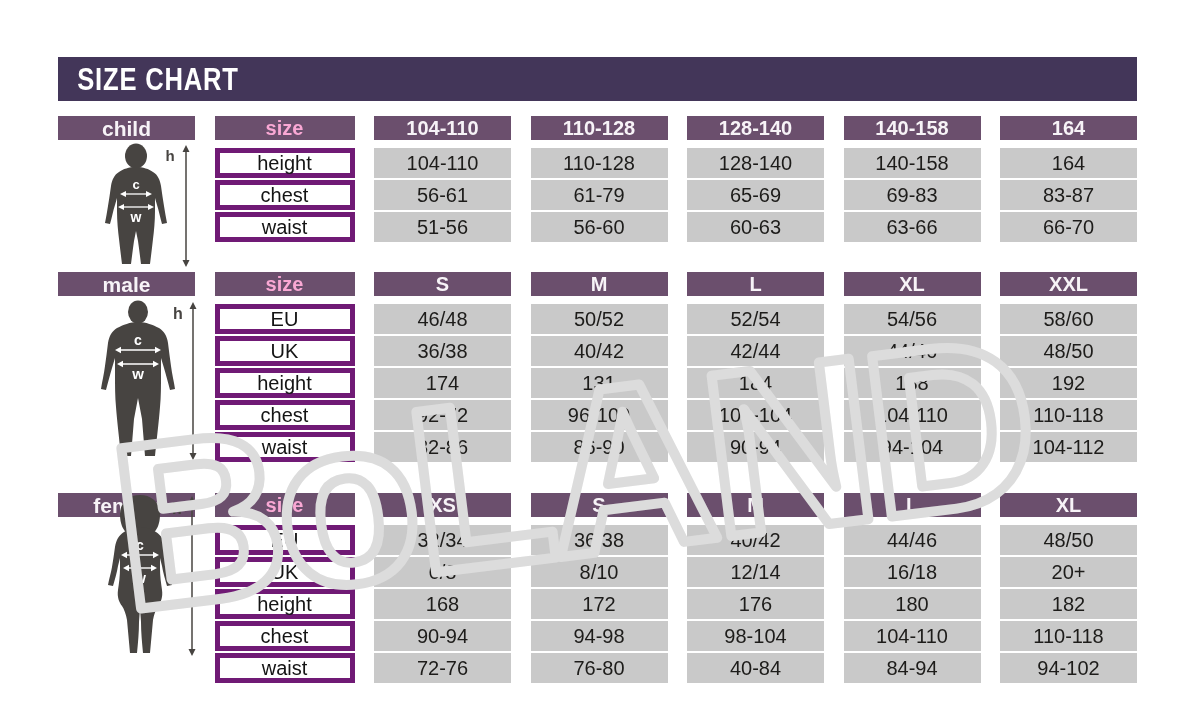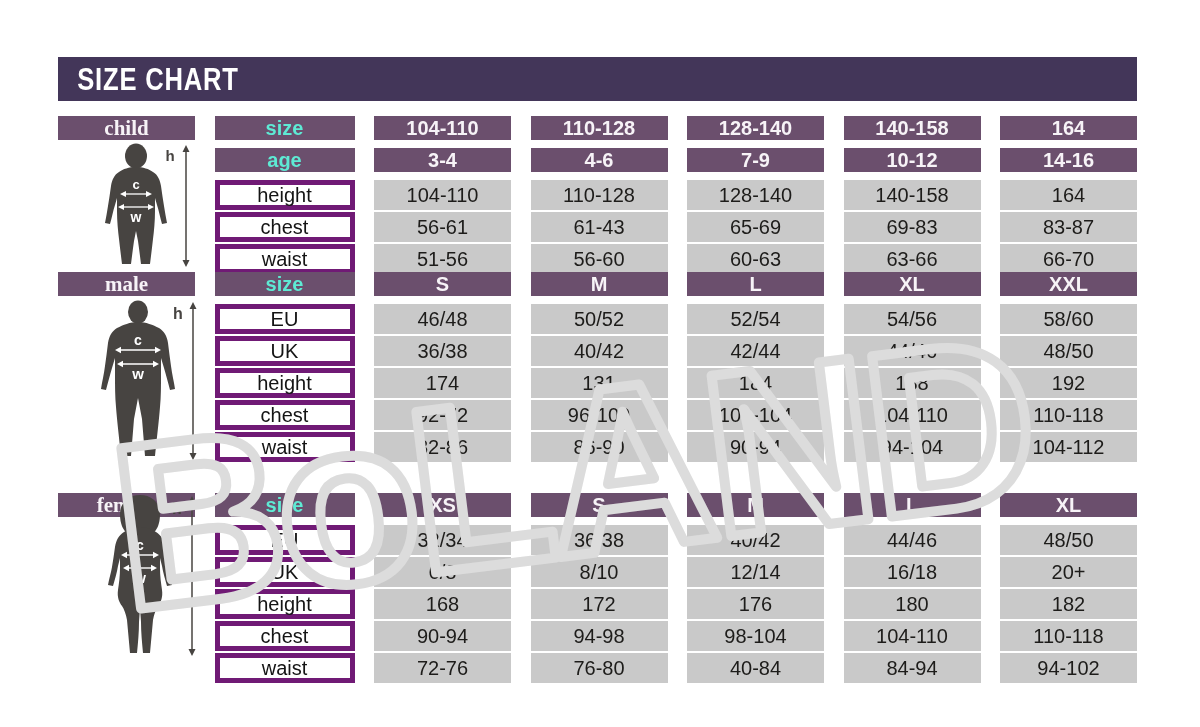--- a/index.html
+++ b/index.html
@@ -21,22 +21,22 @@
     display:grid;
     grid-template-columns:137px 140px repeat(5,137px);
     column-gap:19.5px;
     height:24px;margin-bottom:8px;
   }
   .cell{
     display:flex;align-items:center;justify-content:center;
     font-size:20px;line-height:1;box-sizing:border-box;
   }
   .spacer{background:transparent;}
-  .gender{background:#6b4f6d;color:#f7f3f7;font-weight:bold;font-size:21px;font-family:Liberation Serif, serif;}
-  .plabel{background:#6b4f6d;color:#5eead4;font-weight:bold;text-align:center;}
+  .gender{background:#6b4f6d;color:#f7f3f7;font-weight:bold;font-size:21px;}
+  .plabel{background:#6b4f6d;color:#f9a8d4;font-weight:bold;text-align:center;}
   .pval{background:#6b4f6d;color:#f7f3f7;font-weight:bold;}
   .wlabel{background:#ffffff;border:5px solid #701a75;color:#141414;}
   .gval{background:#c9c9c9;color:#1d1c1a;}
   .figure{position:absolute;pointer-events:none;}
   .watermark{position:absolute;left:55px;top:235px;pointer-events:none;}
 </style>
 </head>
 <body>
 
 <div class="canvas">
@@ -50,41 +50,32 @@
       <div class="cell gender">child</div>
       <div class="cell plabel">size</div>
       <div class="cell pval">104-110</div>
       <div class="cell pval">110-128</div>
       <div class="cell pval">128-140</div>
       <div class="cell pval">140-158</div>
       <div class="cell pval">164</div>
     </div>
     <div class="row">
       <div class="cell spacer"></div>
-      <div class="cell plabel">age</div>
-      <div class="cell pval">3-4</div>
-      <div class="cell pval">4-6</div>
-      <div class="cell pval">7-9</div>
-      <div class="cell pval">10-12</div>
-      <div class="cell pval">14-16</div>
-    </div>
-    <div class="row">
-      <div class="cell spacer"></div>
       <div class="cell wlabel">height</div>
       <div class="cell gval">104-110</div>
       <div class="cell gval">110-128</div>
       <div class="cell gval">128-140</div>
       <div class="cell gval">140-158</div>
       <div class="cell gval">164</div>
     </div>
     <div class="row">
       <div class="cell spacer"></div>
       <div class="cell wlabel">chest</div>
       <div class="cell gval">56-61</div>
-      <div class="cell gval">61-43</div>
+      <div class="cell gval">61-79</div>
       <div class="cell gval">65-69</div>
       <div class="cell gval">69-83</div>
       <div class="cell gval">83-87</div>
     </div>
     <div class="row">
       <div class="cell spacer"></div>
       <div class="cell wlabel">waist</div>
       <div class="cell gval">51-56</div>
       <div class="cell gval">56-60</div>
       <div class="cell gval">60-63</div>

